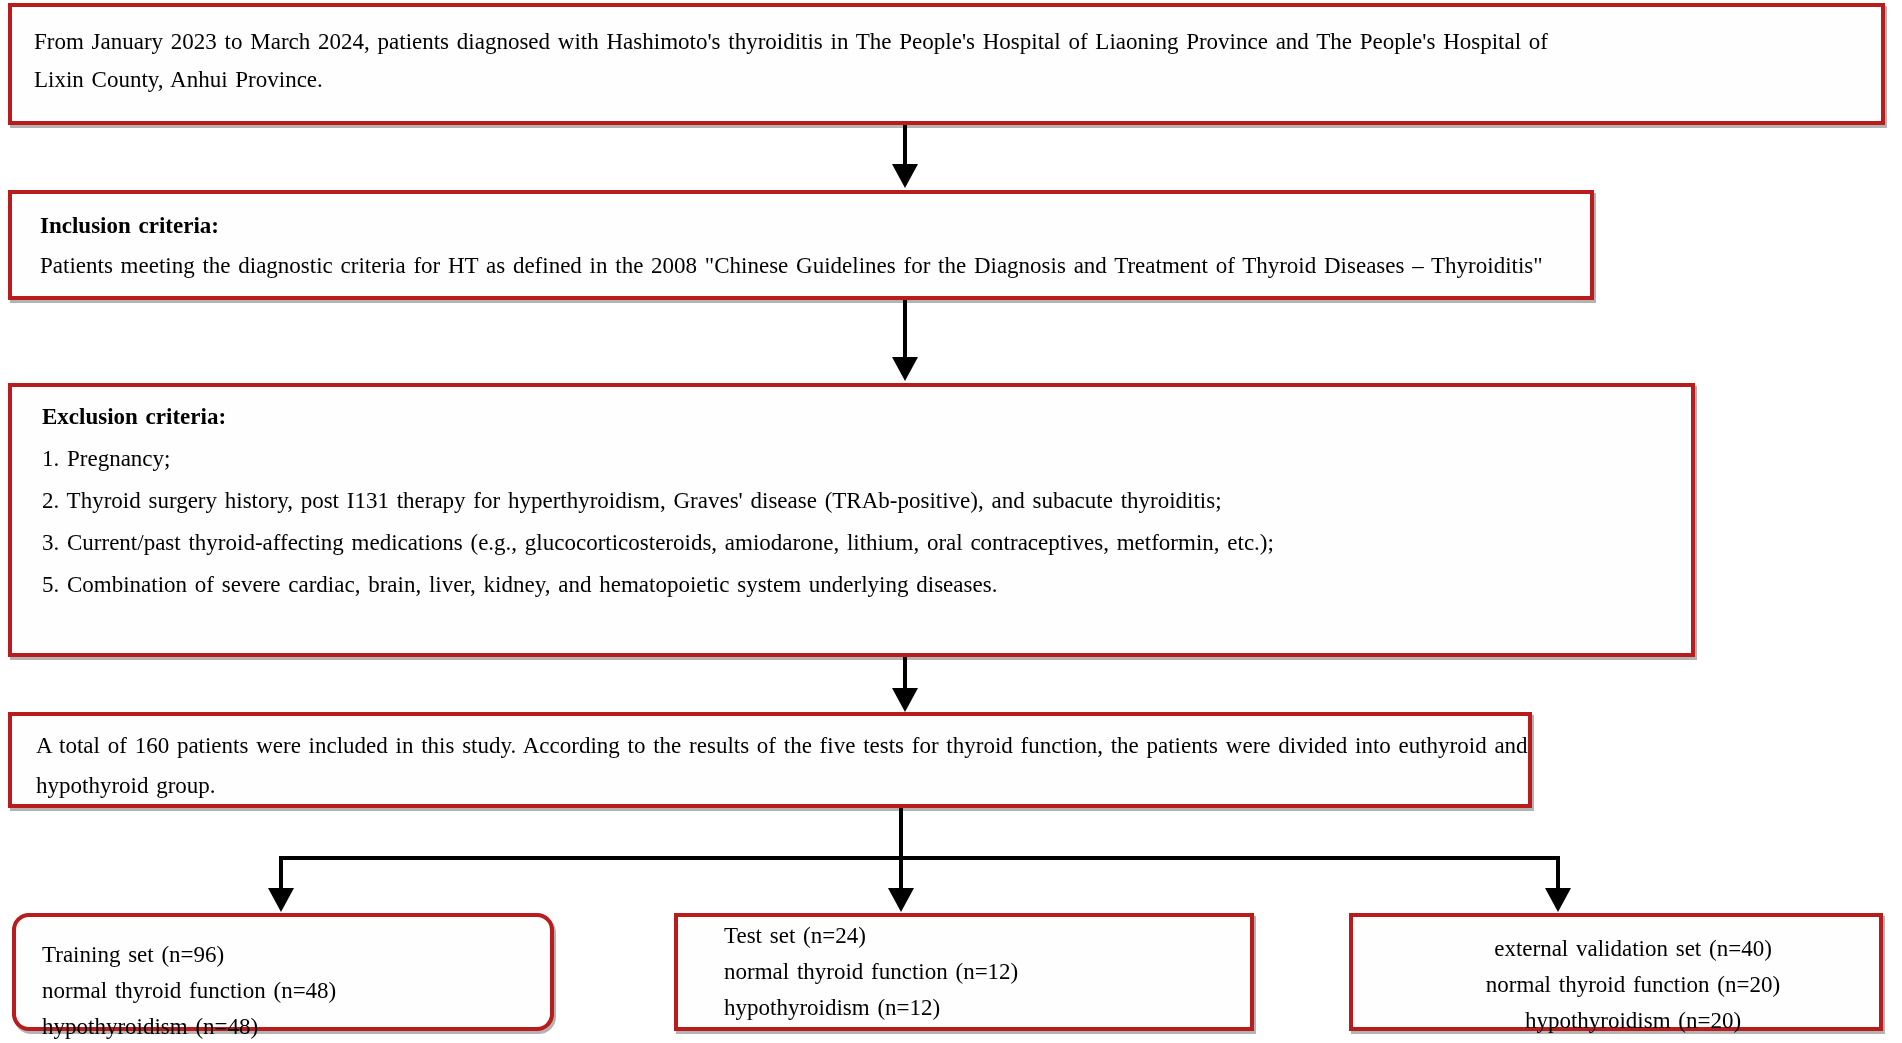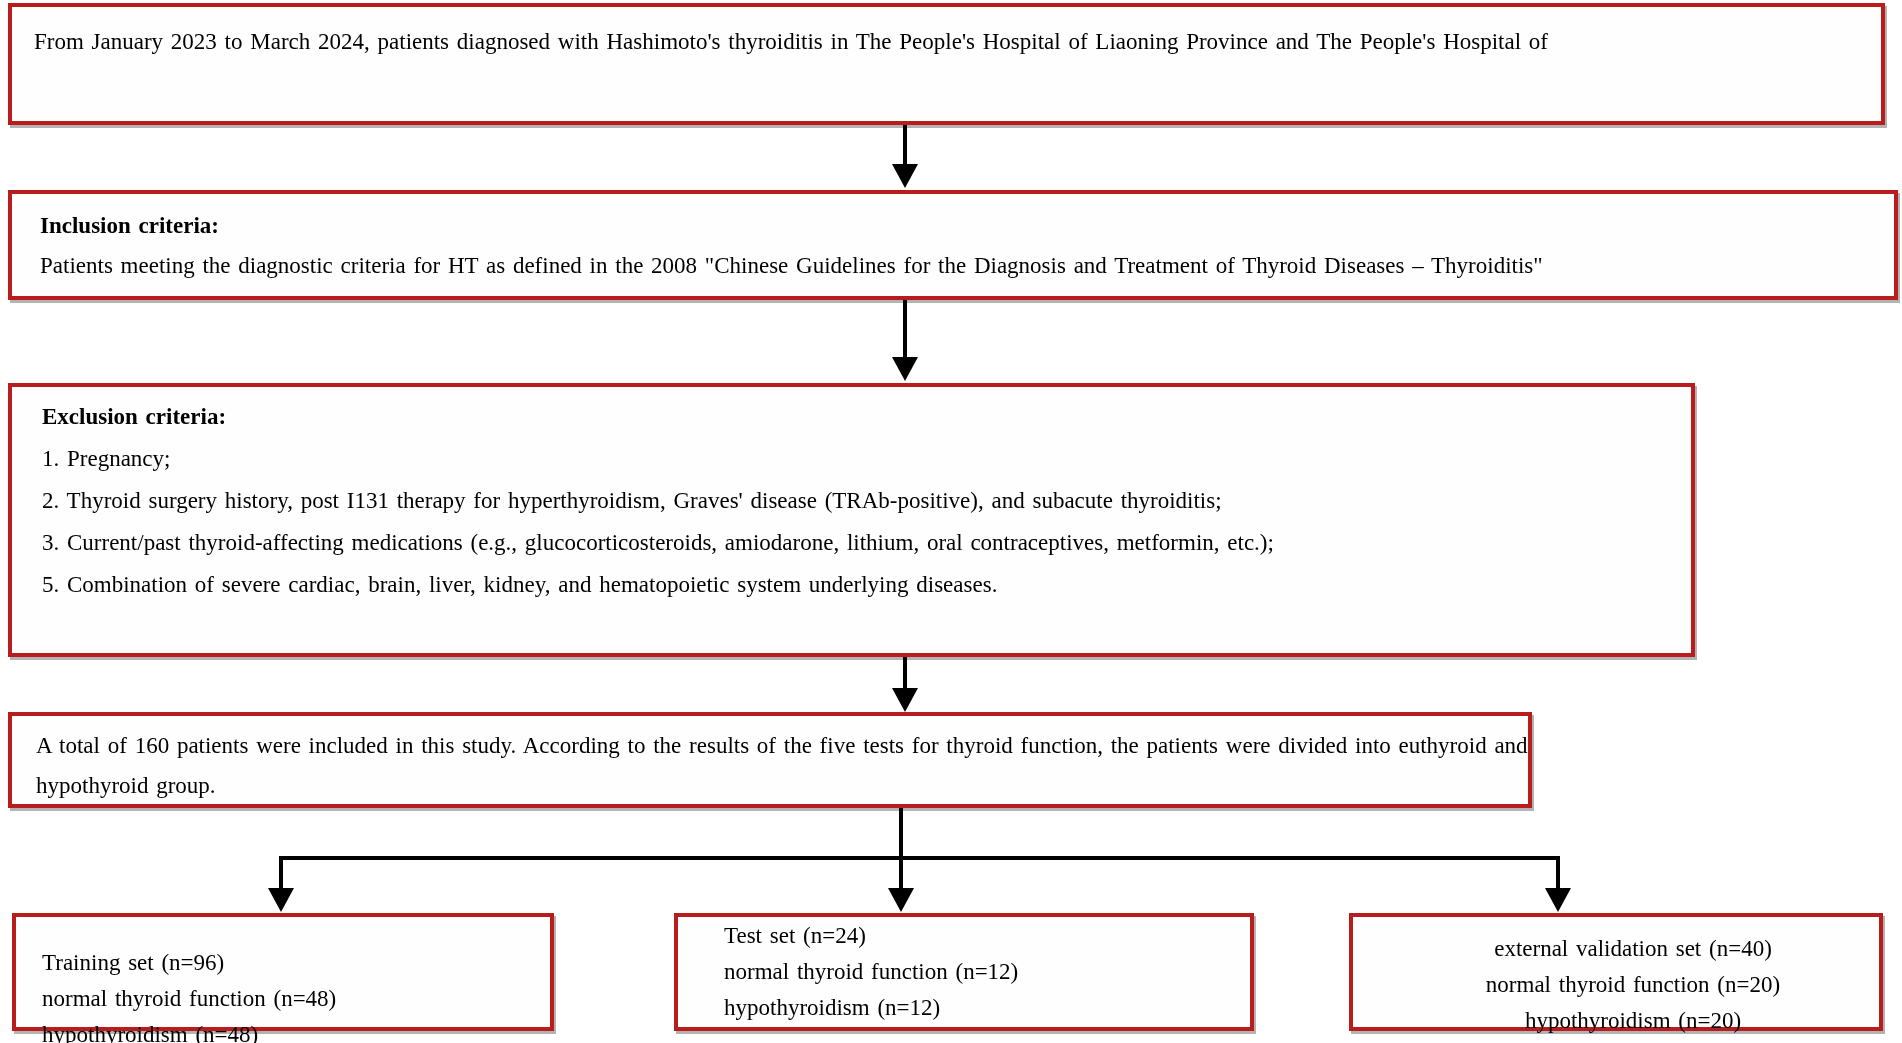--- a/index.html
+++ b/index.html
@@ -17,44 +17,45 @@
     background:#fffefe;
     border:4px solid #b91c1c;
     box-shadow:2px 3px 0 #b3b3b3;
     font-size:23px;
     word-spacing:2px;
   }
   .box .line{white-space:nowrap;}
   .bold{font-weight:bold;}
   
   #box1{left:8px;top:3px;width:1877px;height:122px;padding:16px 20px 0 22px;line-height:38px;}
-  #box2{left:8px;top:190px;width:1890px;height:110px;padding:12px 20px 0 28px;line-height:40px;}
+  #box2{left:8px;top:190px;width:1586px;height:110px;padding:12px 20px 0 28px;line-height:40px;}
   #box3{left:8px;top:383px;width:1687px;height:274px;padding:9px 17px 0 30px;line-height:42px;}
   #box4{left:8px;top:712px;width:1524px;height:96px;padding:10px 20px 0 24px;line-height:40px;}
   
-  #boxTrain{left:12px;top:913px;width:542px;height:118px;padding:28px 10px 0 26px;line-height:36px;}
+  #boxTrain{left:12px;top:913px;width:542px;height:118px;padding:20px 10px 0 26px;line-height:36px;border-radius:17px;}
   #boxTest{left:674px;top:913px;width:580px;height:118px;padding:1px 10px 0 46px;line-height:36px;}
   #boxExt{left:1349px;top:913px;width:534px;height:118px;padding:14px 10px 0 44px;line-height:36px;text-align:center;}
   
   .stem{position:absolute;width:4px;background:#000;}
   .hline{position:absolute;height:4px;background:#000;}
   .head{
     position:absolute;width:0;height:0;
     border-left:13px solid transparent;
     border-right:13px solid transparent;
     border-top:24px solid #000;
   }
 </style>
 </head>
 <body>
 
 <div id="canvas">
 
   <div class="box" id="box1">
     <div class="line">From January 2023 to March 2024, patients diagnosed with Hashimoto's thyroiditis in The People's Hospital of Liaoning Province and The People's Hospital of</div>
+    <div class="line">Lixin County, Anhui Province.</div>
   </div>
 
   <div class="stem" style="left:903px;top:125px;height:43px;"></div>
   <div class="head" style="left:892px;top:164px;"></div>
 
   <div class="box" id="box2">
     <div class="line bold">Inclusion criteria:</div>
     <div class="line">Patients meeting the diagnostic criteria for HT as defined in the 2008 "Chinese Guidelines for the Diagnosis and Treatment of Thyroid Diseases – Thyroiditis"</div>
   </div>
 

